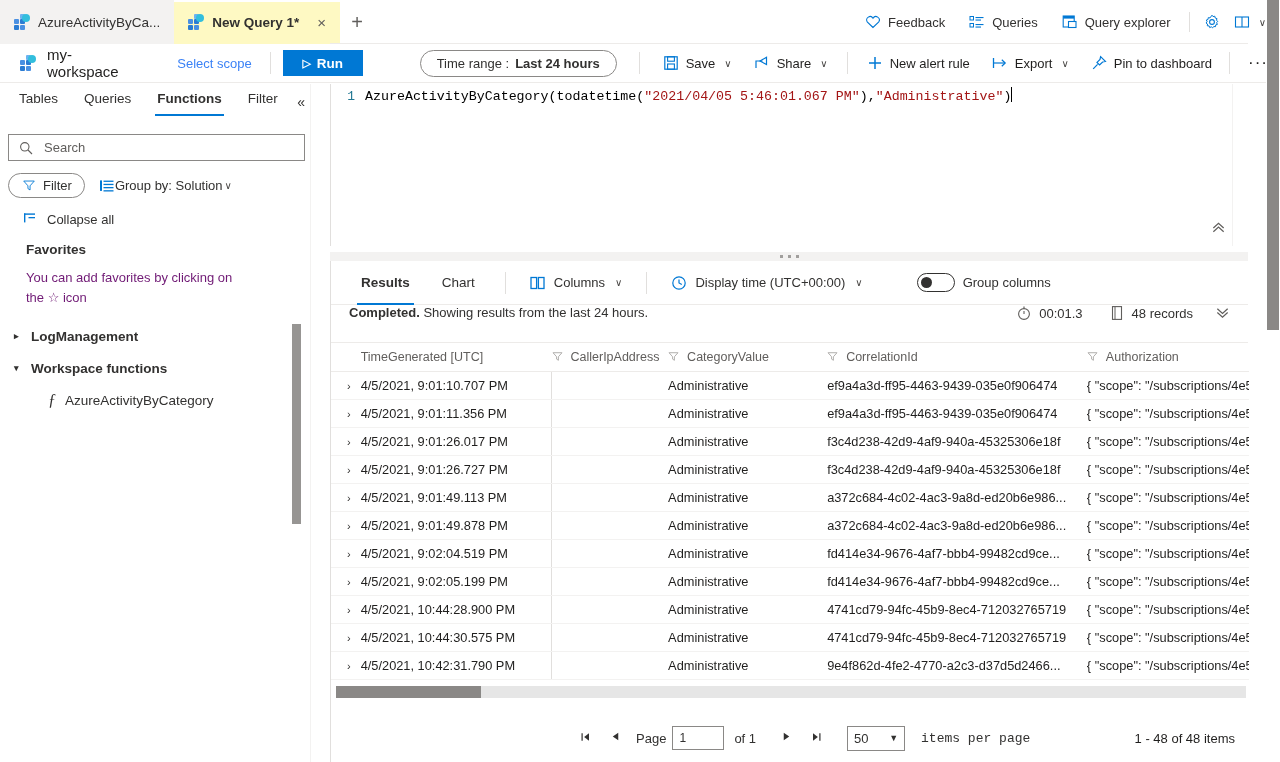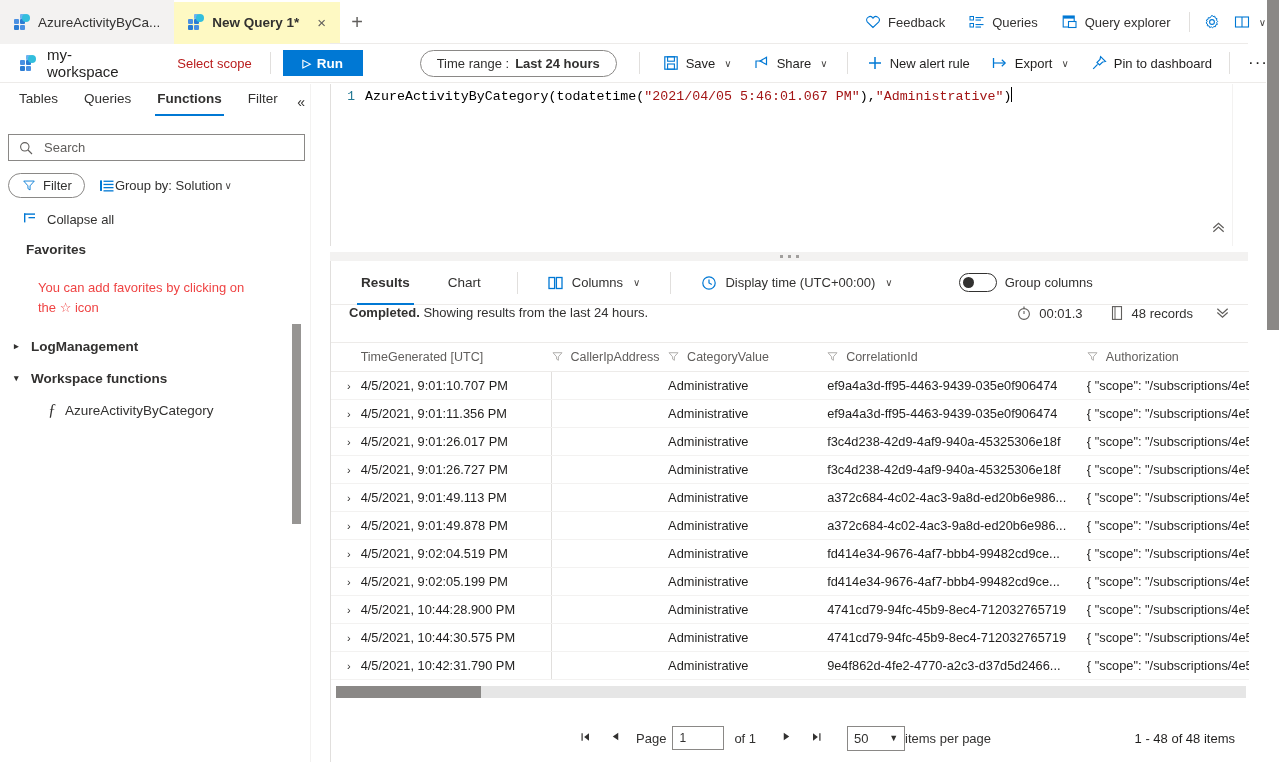--- a/index.html
+++ b/index.html
@@ -73,21 +73,21 @@
   .cmdbar {
     position: absolute; left: 0; top: 44px; width: 1280px; height: 39px;
     background: #ffffff; display: flex; align-items: center;
     border-bottom: 1px solid #edebe9;
   }
   .ws {
     display: flex; align-items: center; gap: 11px; padding-left: 20px; font-size: 15px;
     color: #201f1e;
   }
   .scope-link {
-    color: #b91c1c; font-size: 13px; margin-left: 36px; cursor: pointer; white-space: nowrap;
+    color: #3b82f6; font-size: 13px; margin-left: 36px; cursor: pointer; white-space: nowrap;
   }
   .vsep { width: 1px; height: 22px; background: #e1dfdd; margin: 0 12px; }
   .run-btn {
     display: flex; align-items: center; justify-content: center; gap: 6px;
     background: #0078d4; color: #fff; height: 26px; min-width: 80px; padding: 0 14px;
     font-size: 13.5px; font-weight: 600; cursor: pointer; border: none;
     font-family: "Liberation Sans", sans-serif;
   }
   .timerange {
     display: flex; align-items: center; gap: 6px;
@@ -137,22 +137,22 @@
     border-radius: 13px; height: 25px; padding: 0 12px; font-size: 13px; cursor: pointer;
   }
   .groupby { display: flex; align-items: center; font-size: 13px; cursor: pointer; }
   .collapse-all {
     position: absolute; left: 22px; top: 127px; display: flex; align-items: center; gap: 9px;
     font-size: 13px; cursor: pointer;
   }
   .tree { position: absolute; left: 0; top: 158px; right: 0; }
   .tree-fav-title { font-weight: 700; font-size: 13.5px; padding-left: 26px; }
   .tree-fav-desc {
-    padding-left: 38px; padding-right: 26px; margin-top: 21px; font-size: 13px;
-    line-height: 20px; color: #ef4444;
+    padding-left: 26px; padding-right: 26px; margin-top: 11px; font-size: 13px;
+    line-height: 20px; color: #701a75;
   }
   .tree-node {
     display: flex; align-items: center; gap: 7px; padding-left: 14px; height: 28px;
     font-size: 13.5px; font-weight: 700; cursor: pointer; margin-top: 4px;
   }
   .tri { font-size: 9px; color: #323130; width: 10px; display:inline-block; }
   .tree-leaf {
     display: flex; align-items: center; gap: 9px; padding-left: 48px; height: 28px;
     font-size: 13.5px; cursor: pointer; color: #323130;
   }
@@ -206,21 +206,21 @@
     background: #f3f2f1; display: flex; align-items: center; justify-content: center; gap: 5px;
   }
   .hsplit i { width: 3px; height: 3px; background: #a19f9d; display: block; }
 
   
   .results {
     position: absolute; left: 330px; top: 261px; width: 918px; height: 501px;
     background: #ffffff; border-left: 1px solid #e1dfdd;
   }
   .res-tabs {
-    display: flex; align-items: center; height: 44px; padding-left: 18px; gap: 14px;
+    display: flex; align-items: center; height: 44px; padding-left: 18px; gap: 8px;
     border-bottom: 1px solid #edebe9;
   }
   .res-tab {
     position: relative; height: 44px; line-height: 44px; padding: 0 12px;
     font-size: 13.5px; cursor: pointer;
   }
   .res-tab.active { font-weight: 700; }
   .res-tab.active::after {
     content: ""; position: absolute; left: 8px; right: 8px; bottom: 0; height: 2px; background: #0078d4;
   }
@@ -783,21 +783,21 @@
         <span class="pg-btn">
           <svg width="12" height="12" viewBox="0 0 16 16">
             <path d="M4 3 L10.5 8 L4 13 Z" fill="#323130"></path>
             <rect x="12.4" y="3" width="1.6" height="10" fill="#323130"></rect>
           </svg>
         </span>
         <div class="pg-select">
           <span>50</span>
           <span style="font-size:9px;">▼</span>
         </div>
-        <span class="pg-label" style="margin-left:0;">items per page</span>
+        <span class="pg-label" style="margin-left:16px;font-family:Liberation Mono, monospace;">items per page</span>
       </div>
       <div class="pg-right">1 - 48 of 48 items</div>
     </div>
   </div>
 
   <div class="rightbar">
     <div class="rightbar-thumb"></div>
   </div>
 
 </div>

